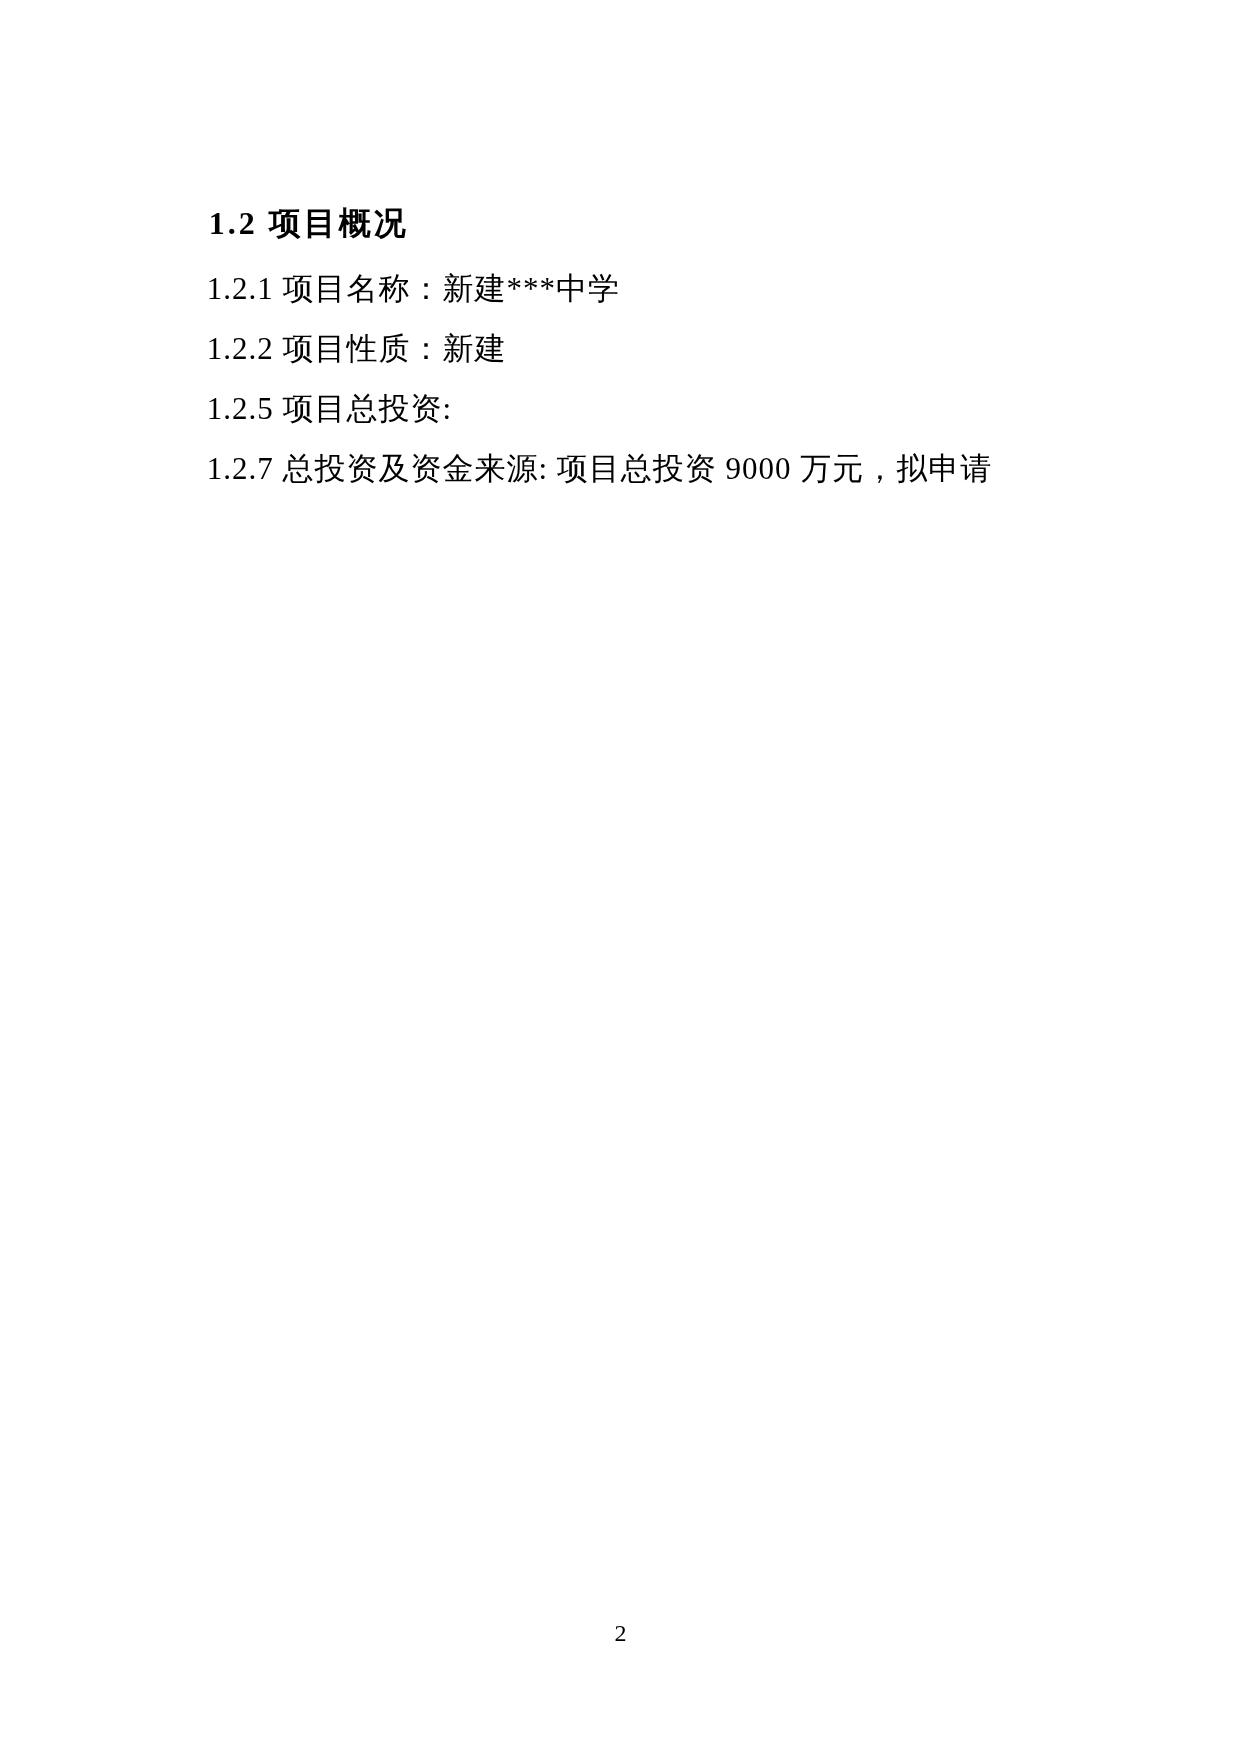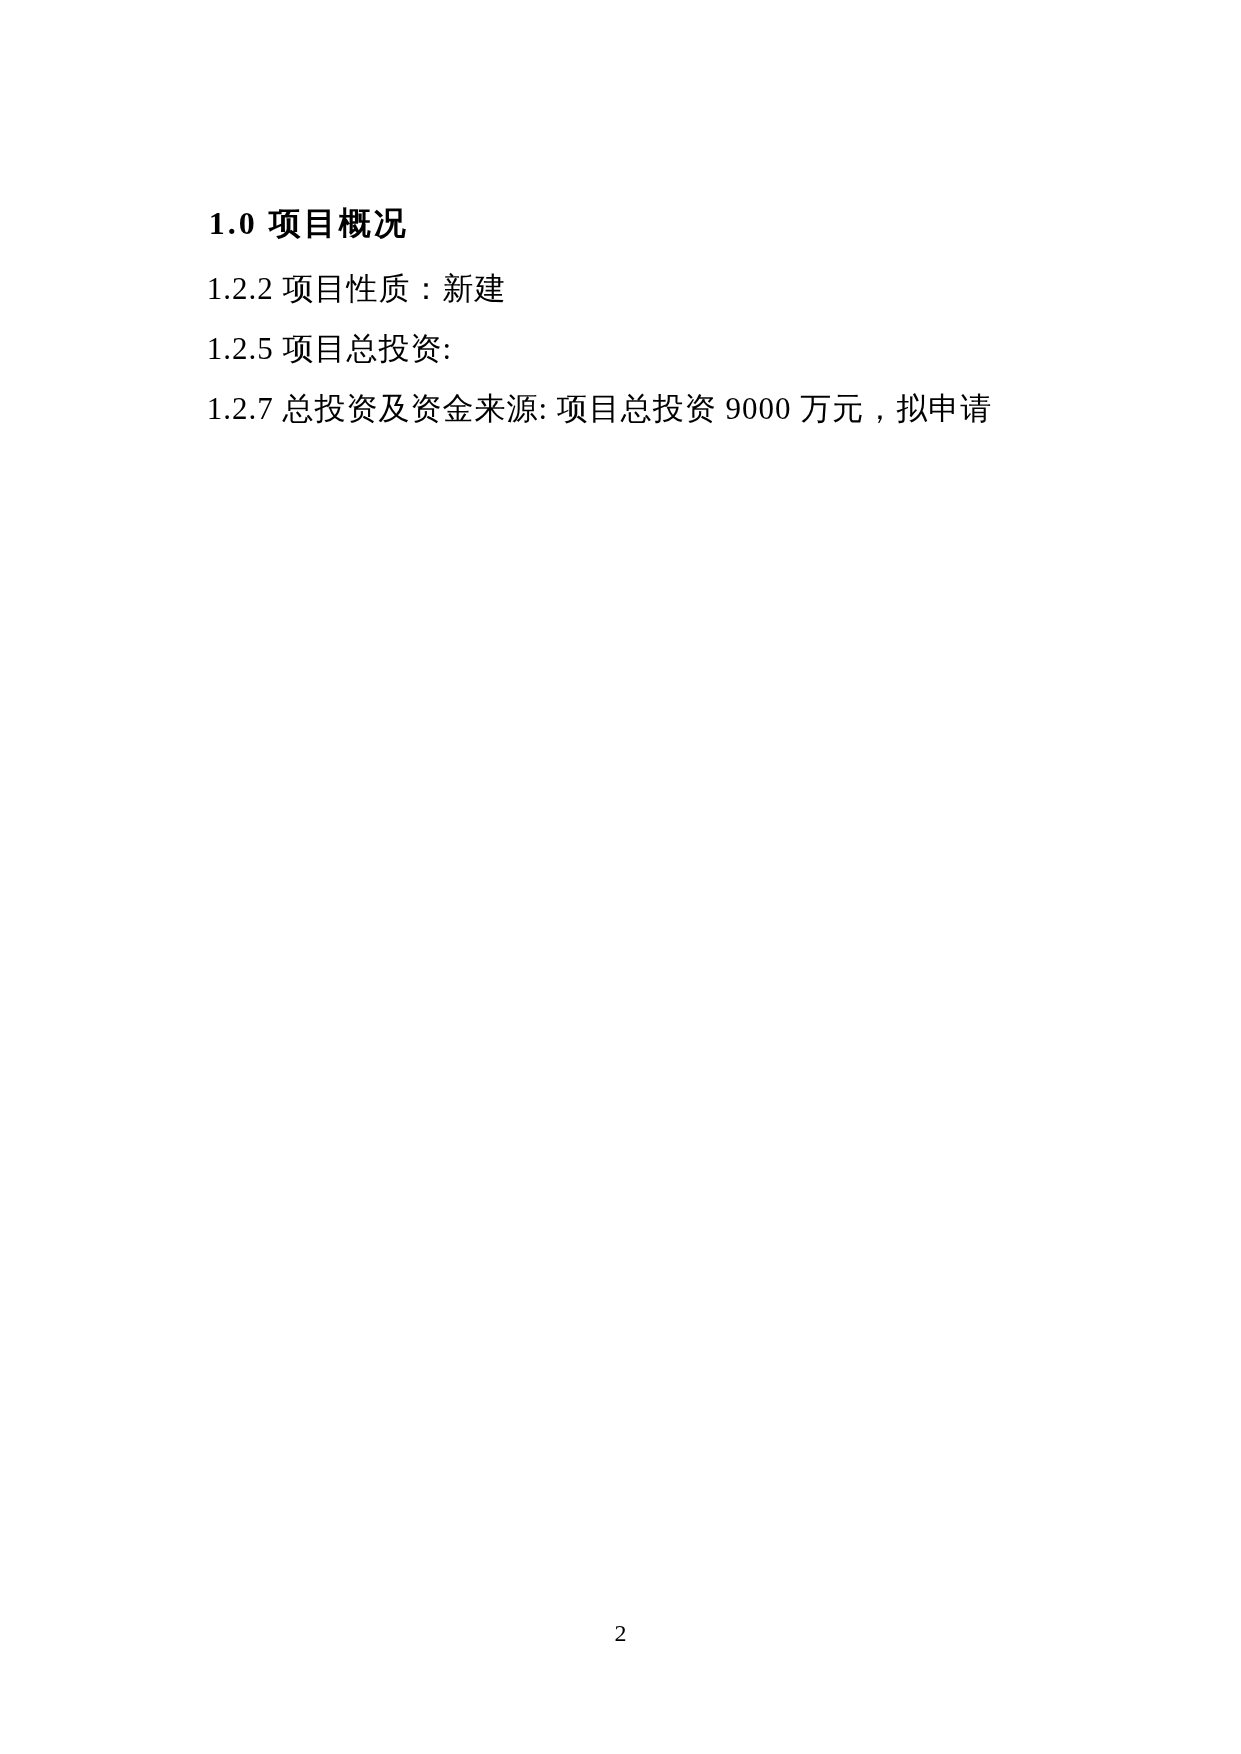--- a/index.html
+++ b/index.html
@@ -51,20 +51,21 @@
     font-size: 24px;
     line-height: 30px;
     color: #000000;
   }
 </style>
 </head>
 <body>
 
 <div class="page">
   <div class="content">
-    <p class="heading">1.0 项目概况</p>
+    <p class="heading">1.2 项目概况</p>
+    <p class="short">1.2.1 项目名称：新建***中学</p>
     <p class="short">1.2.2 项目性质：新建</p>
     <p class="short">1.2.5 项目总投资:</p>
     <p class="short">1.2.7 总投资及资金来源: 项目总投资 9000 万元，拟申请</p>
   </div>
 
   <div class="footer">2</div>
 </div>
 
 </body></html>

